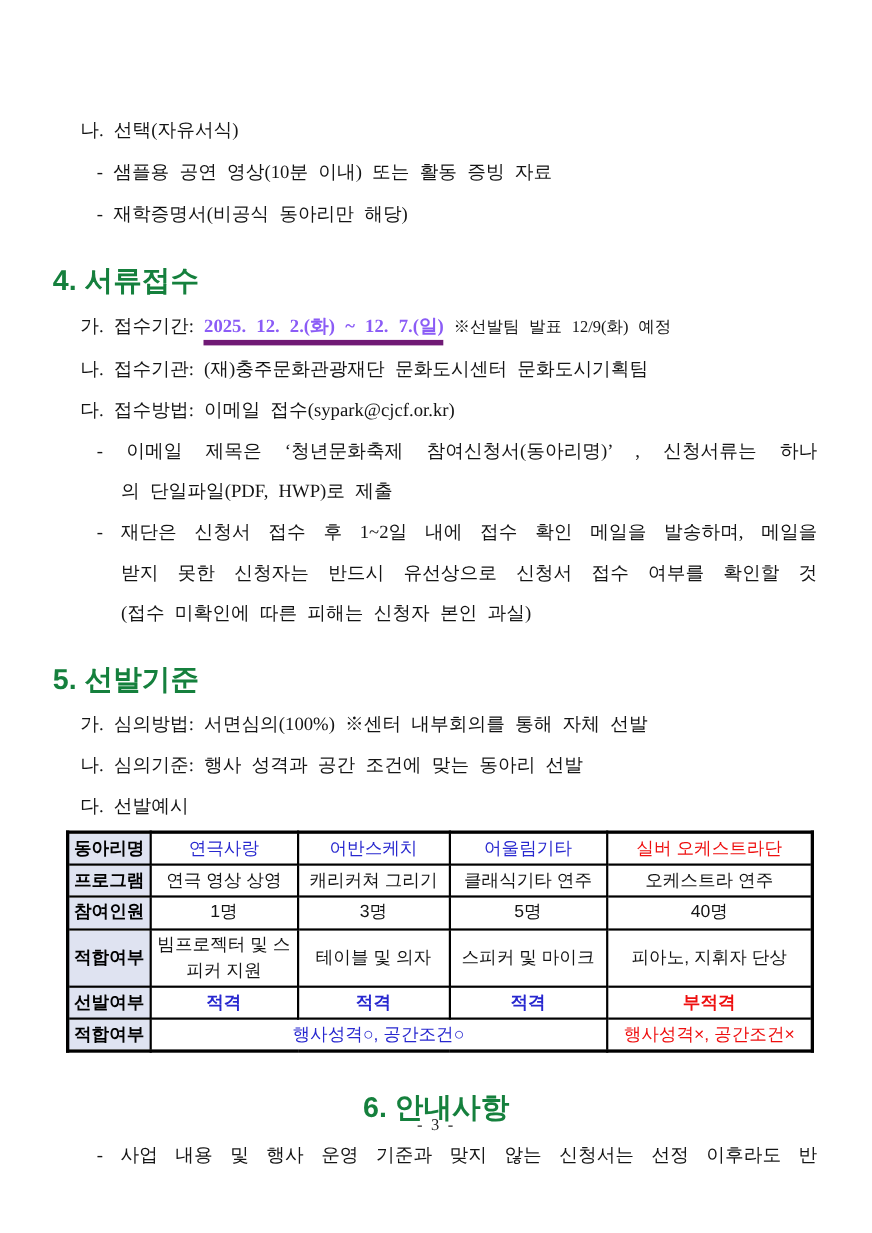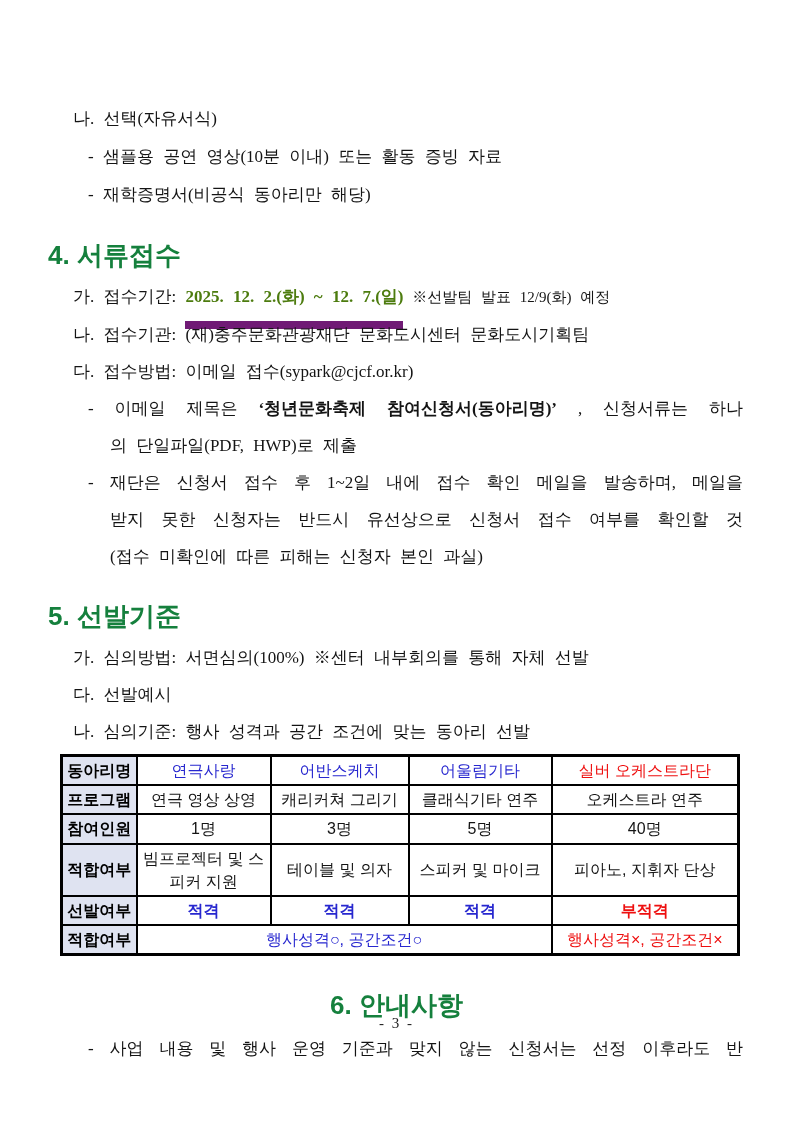--- a/index.html
+++ b/index.html
@@ -29,27 +29,27 @@
   .sec-title {
     font-family: "Liberation Sans", "DejaVu Sans", sans-serif;
     font-weight: bold;
     font-size: 26px;
     line-height: 30px;
     margin: 26px 0 8px 0;
     color: #15803d;
   }
   .sec6-title { margin-top: 34px; margin-bottom: 10px; text-align: center; }
   .red-underline {
-    color: #4d7c0f;
+    color: #8b5cf6;
     font-weight: bold;
-    border-bottom: 8px solid #701a75;
-    padding-bottom: 15px;
+    border-bottom: 5px solid #701a75;
+    padding-bottom: 3px;
   }
   .note { font-size: 15px; }
-  .bold { font-weight: bold; }
+  .bold { font-weight: normal; }
 
   table.sel-table {
     border-collapse: collapse;
     border: 3px solid #000;
     margin: 4px 0 0 12px;
     table-layout: fixed;
     width: 677px;
     font-family: "Liberation Sans", "DejaVu Sans", sans-serif;
     font-size: 16px;
   }
@@ -110,22 +110,22 @@
     <div class="line lv2 just"><span>- 이메일 제목은 </span><span class="bold">‘청년문화축제 참여신청서(동아리명)’</span><span> , 신청서류는 하나</span></div>
     <div class="line lv3">의 단일파일(PDF, HWP)로 제출</div>
     <div class="line lv2 just">- 재단은 신청서 접수 후 1~2일 내에 접수 확인 메일을 발송하며, 메일을</div>
     <div class="line lv3 just">받지 못한 신청자는 반드시 유선상으로 신청서 접수 여부를 확인할 것</div>
     <div class="line lv3">(접수 미확인에 따른 피해는 신청자 본인 과실)</div>
   </div>
 
   <div>
     <div class="sec-title">5. 선발기준</div>
     <div class="line lv1">가. 심의방법: 서면심의(100%) ※센터 내부회의를 통해 자체 선발</div>
+    <div class="line lv1">나. 심의기준: 행사 성격과 공간 조건에 맞는 동아리 선발</div>
     <div class="line lv1">다. 선발예시</div>
-    <div class="line lv1">나. 심의기준: 행사 성격과 공간 조건에 맞는 동아리 선발</div>
   </div>
 
   <table class="sel-table">
     <colgroup>
       <col class="c-w0">
         <col class="c-w1">
         <col class="c-w2">
         <col class="c-w3">
         <col class="c-w4">
     </colgroup>

